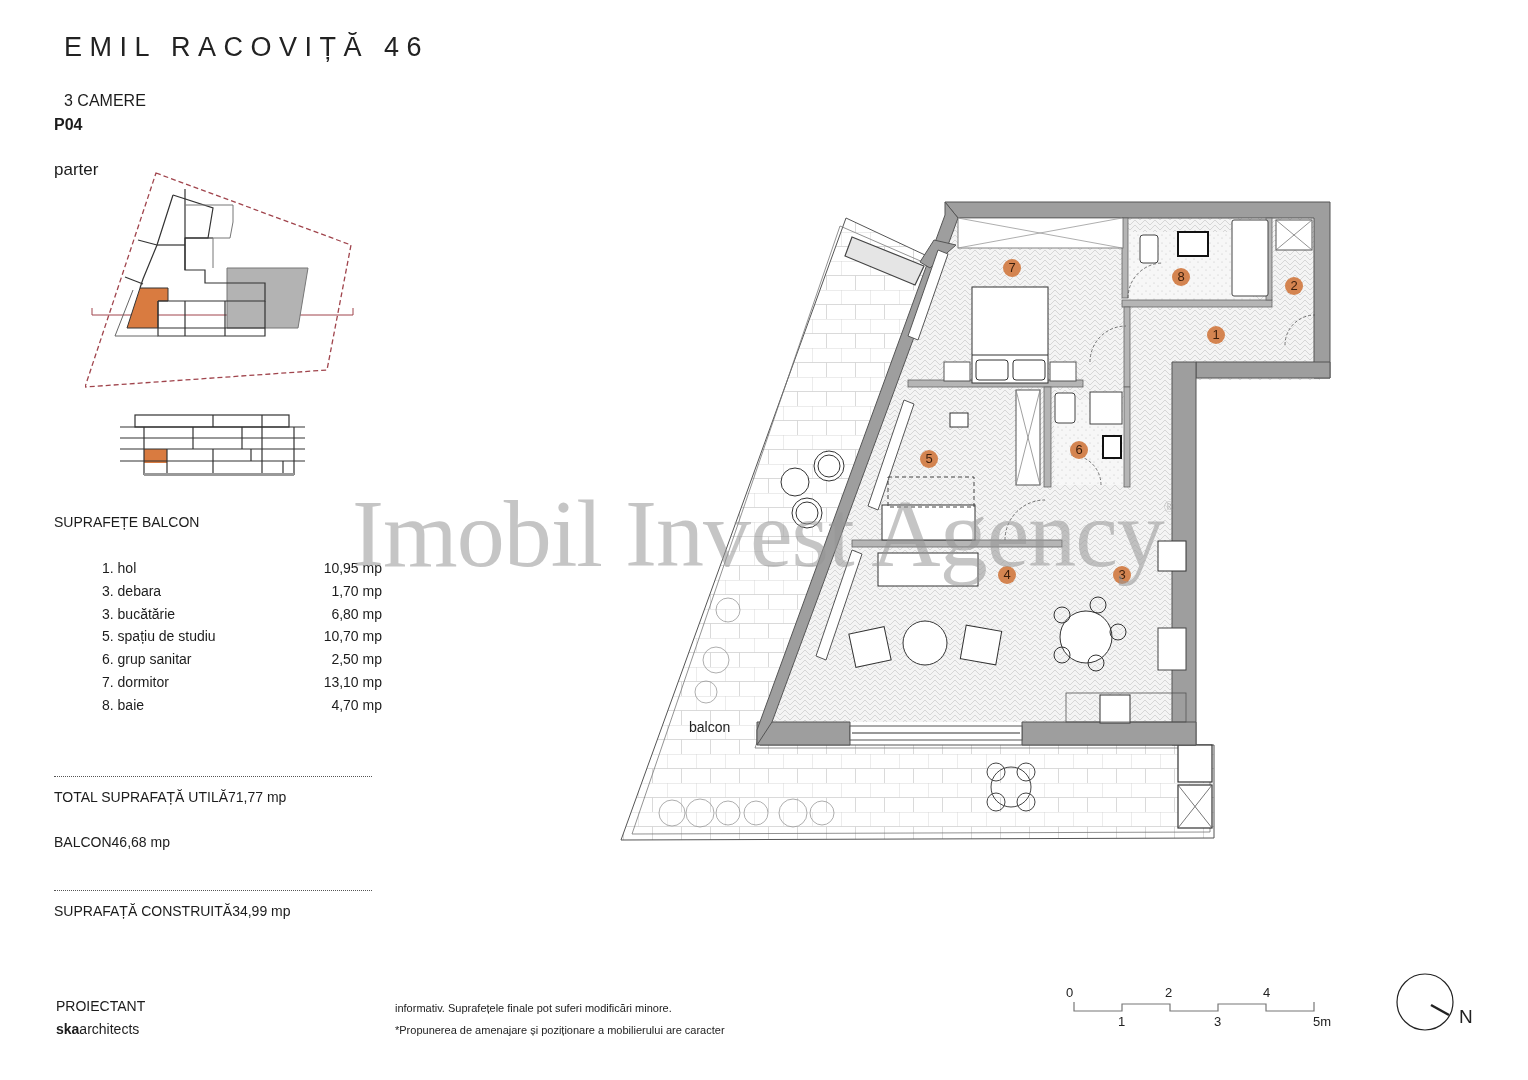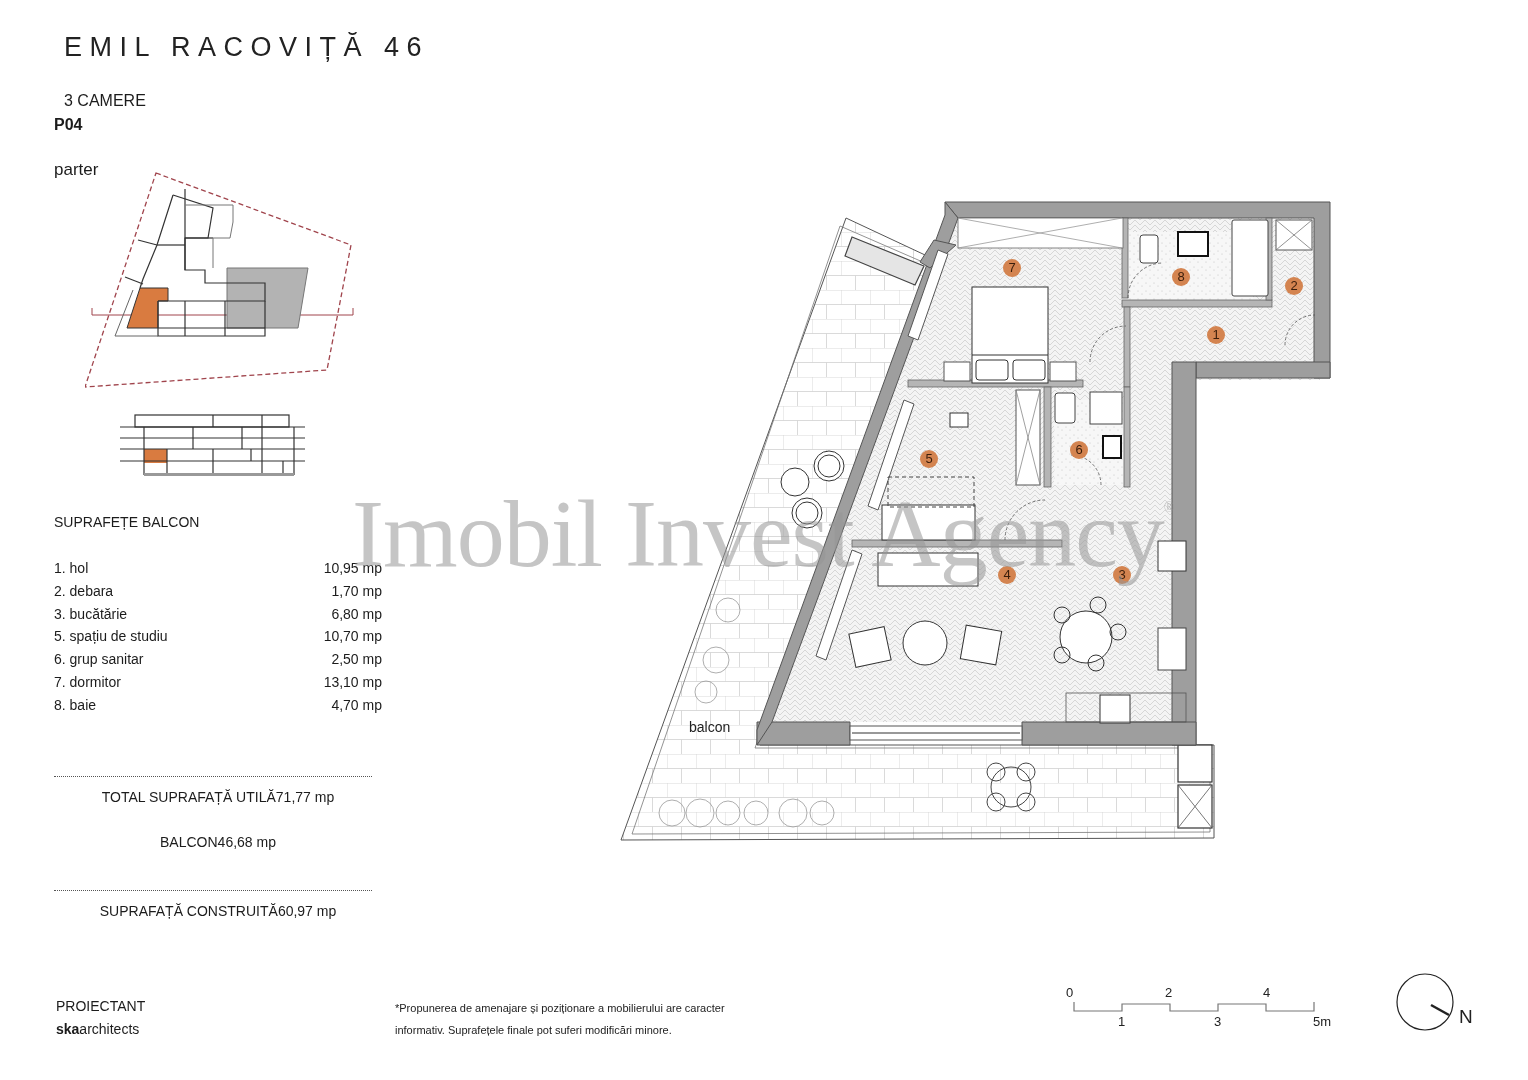--- a/index.html
+++ b/index.html
@@ -5,23 +5,23 @@
   html, body { margin: 0; padding: 0; background: #ffffff; }
   body { width: 1528px; height: 1080px; position: relative; overflow: hidden;
          font-family: "Liberation Sans", sans-serif; color: #1c1c1c; }
   .abs { position: absolute; }
   .title { left: 56px; top: 32px; font-size: 27px; letter-spacing: 7.5px; font-weight: 400; color: #222; margin-left: 8px; }
   .rooms-count { left: 64px; top: 92px; font-size: 16px; }
   .unit-code { left: 54px; top: 116px; font-size: 16px; font-weight: bold; }
   .floor { left: 54px; top: 138px; font-size: 17px; margin-top: 22px; }
   .areas-heading { left: 54px; top: 514px; font-size: 14px; }
   .area-list { left: 54px; top: 559px; width: 328px; }
-  .area-row { display: flex; justify-content: space-between; font-size: 14px; height: 22.8px; line-height: 18px; }
+  .area-row { display: flex; justify-content: space-between; font-size: 14px; height: 22.8px; line-height: 18px; margin-left: 48px; }
   .dots { left: 54px; width: 318px; border-top: 1px dotted #555; height: 0; }
-  .sum-row { left: 54px; width: 328px; display: flex; justify-content: center; font-size: 14px; }
+  .sum-row { left: 54px; width: 328px; display: flex; justify-content: flex-start; font-size: 14px; }
   .designer-label { left: 56px; top: 998px; font-size: 14px; }
   .designer-name { left: 56px; top: 1021px; font-size: 14px; }
   .designer-name b { font-weight: bold; }
   .note { left: 395px; top: 997px; font-size: 11px; line-height: 22px; width: 400px; color: #222; }
   .scale-label { font-size: 13px; color: #222; }
   .watermark { left: 352px; top: 478px; font-family: "Liberation Serif", serif; font-size: 96px;
                color: rgba(150,150,150,0.55); letter-spacing: -1px; white-space: nowrap; pointer-events: none; }
   .watermark sup { font-size: 14px; vertical-align: top; position: relative; top: 22px; }
   .badge { position: absolute; width: 18px; height: 18px; border-radius: 50%; background: #d48450;
            color: #3a1d0b; font-size: 13px; line-height: 18px; text-align: center; }
@@ -81,21 +81,21 @@
   <rect x="29" y="63" width="150" height="3" fill="#999"></rect>
 </svg>
 
 <div class="abs areas-heading">SUPRAFEȚE BALCON</div>
 <div class="abs area-list">
   <div class="area-row">
       <span>1. hol</span>
       <span>10,95 mp</span>
     </div>
   <div class="area-row">
-      <span>2. debara</span>
+      <span>3. debara</span>
       <span>1,70 mp</span>
     </div>
   <div class="area-row">
       <span>3. bucătărie</span>
       <span>6,80 mp</span>
     </div>
   <div class="area-row">
       <span>5. spațiu de studiu</span>
       <span>10,70 mp</span>
     </div>
@@ -117,21 +117,21 @@
     <span>TOTAL SUPRAFAȚĂ UTILĂ</span>
     <span>71,77 mp</span>
   </div>
 <div class="abs sum-row" style="top:834px">
     <span>BALCON</span>
     <span>46,68 mp</span>
   </div>
 <div class="abs dots" style="top:890px"></div>
 <div class="abs sum-row" style="top:903px">
     <span>SUPRAFAȚĂ CONSTRUITĂ</span>
-    <span>60,97 mp</span>
+    <span>34,99 mp</span>
   </div>
 
 <svg class="abs" style="left:0;top:0" width="1528" height="1080" viewBox="0 0 1528 1080">
   <defs>
     <pattern id="herring" width="10" height="10" patternUnits="userSpaceOnUse">
       <rect width="10" height="10" fill="#f4f4f4"></rect>
       <path d="M0,5 L5,0 L10,5 M0,10 L5,5 L10,10" fill="none" stroke="#cfcfcf" stroke-width="0.8"></path>
     </pattern>
     <pattern id="tiles" width="29" height="29" patternUnits="userSpaceOnUse">
       <rect width="29" height="29" fill="#fff"></rect>
@@ -270,22 +270,22 @@
 <div class="badge" style="left:1003px;top:259px">7</div>
 <div class="badge" style="left:1172px;top:268px">8</div>
 
 <div class="abs balcon-label">balcon</div>
 
 <div class="abs watermark"><span>Imobil Invest Agency</span><sup>®</sup></div>
 
 <div class="abs designer-label">PROIECTANT</div>
 <div class="abs designer-name"><b>ska</b><span>architects</span></div>
 <div class="abs note">
+  <div>informativ. Suprafețele finale pot suferi modificări minore.</div>
   <div>*Propunerea de amenajare și poziționare a mobilierului are caracter</div>
-  <div>informativ. Suprafețele finale pot suferi modificări minore.</div>
 </div>
 
 <svg class="abs" style="left:1068px;top:998px" width="250" height="20" viewBox="0 0 250 20">
   <polyline points="6,4 6,13 54,13 54,6 102,6 102,13 150,13 150,6 198,6 198,13 246,13 246,4" fill="none" stroke="#777" stroke-width="1.2"></polyline>
 </svg>
 <div class="abs scale-label" style="left:1066px;top:985px">0</div>
 <div class="abs scale-label" style="left:1165px;top:985px">2</div>
 <div class="abs scale-label" style="left:1263px;top:985px">4</div>
 <div class="abs scale-label" style="left:1118px;top:1014px">1</div>
 <div class="abs scale-label" style="left:1214px;top:1014px">3</div>

